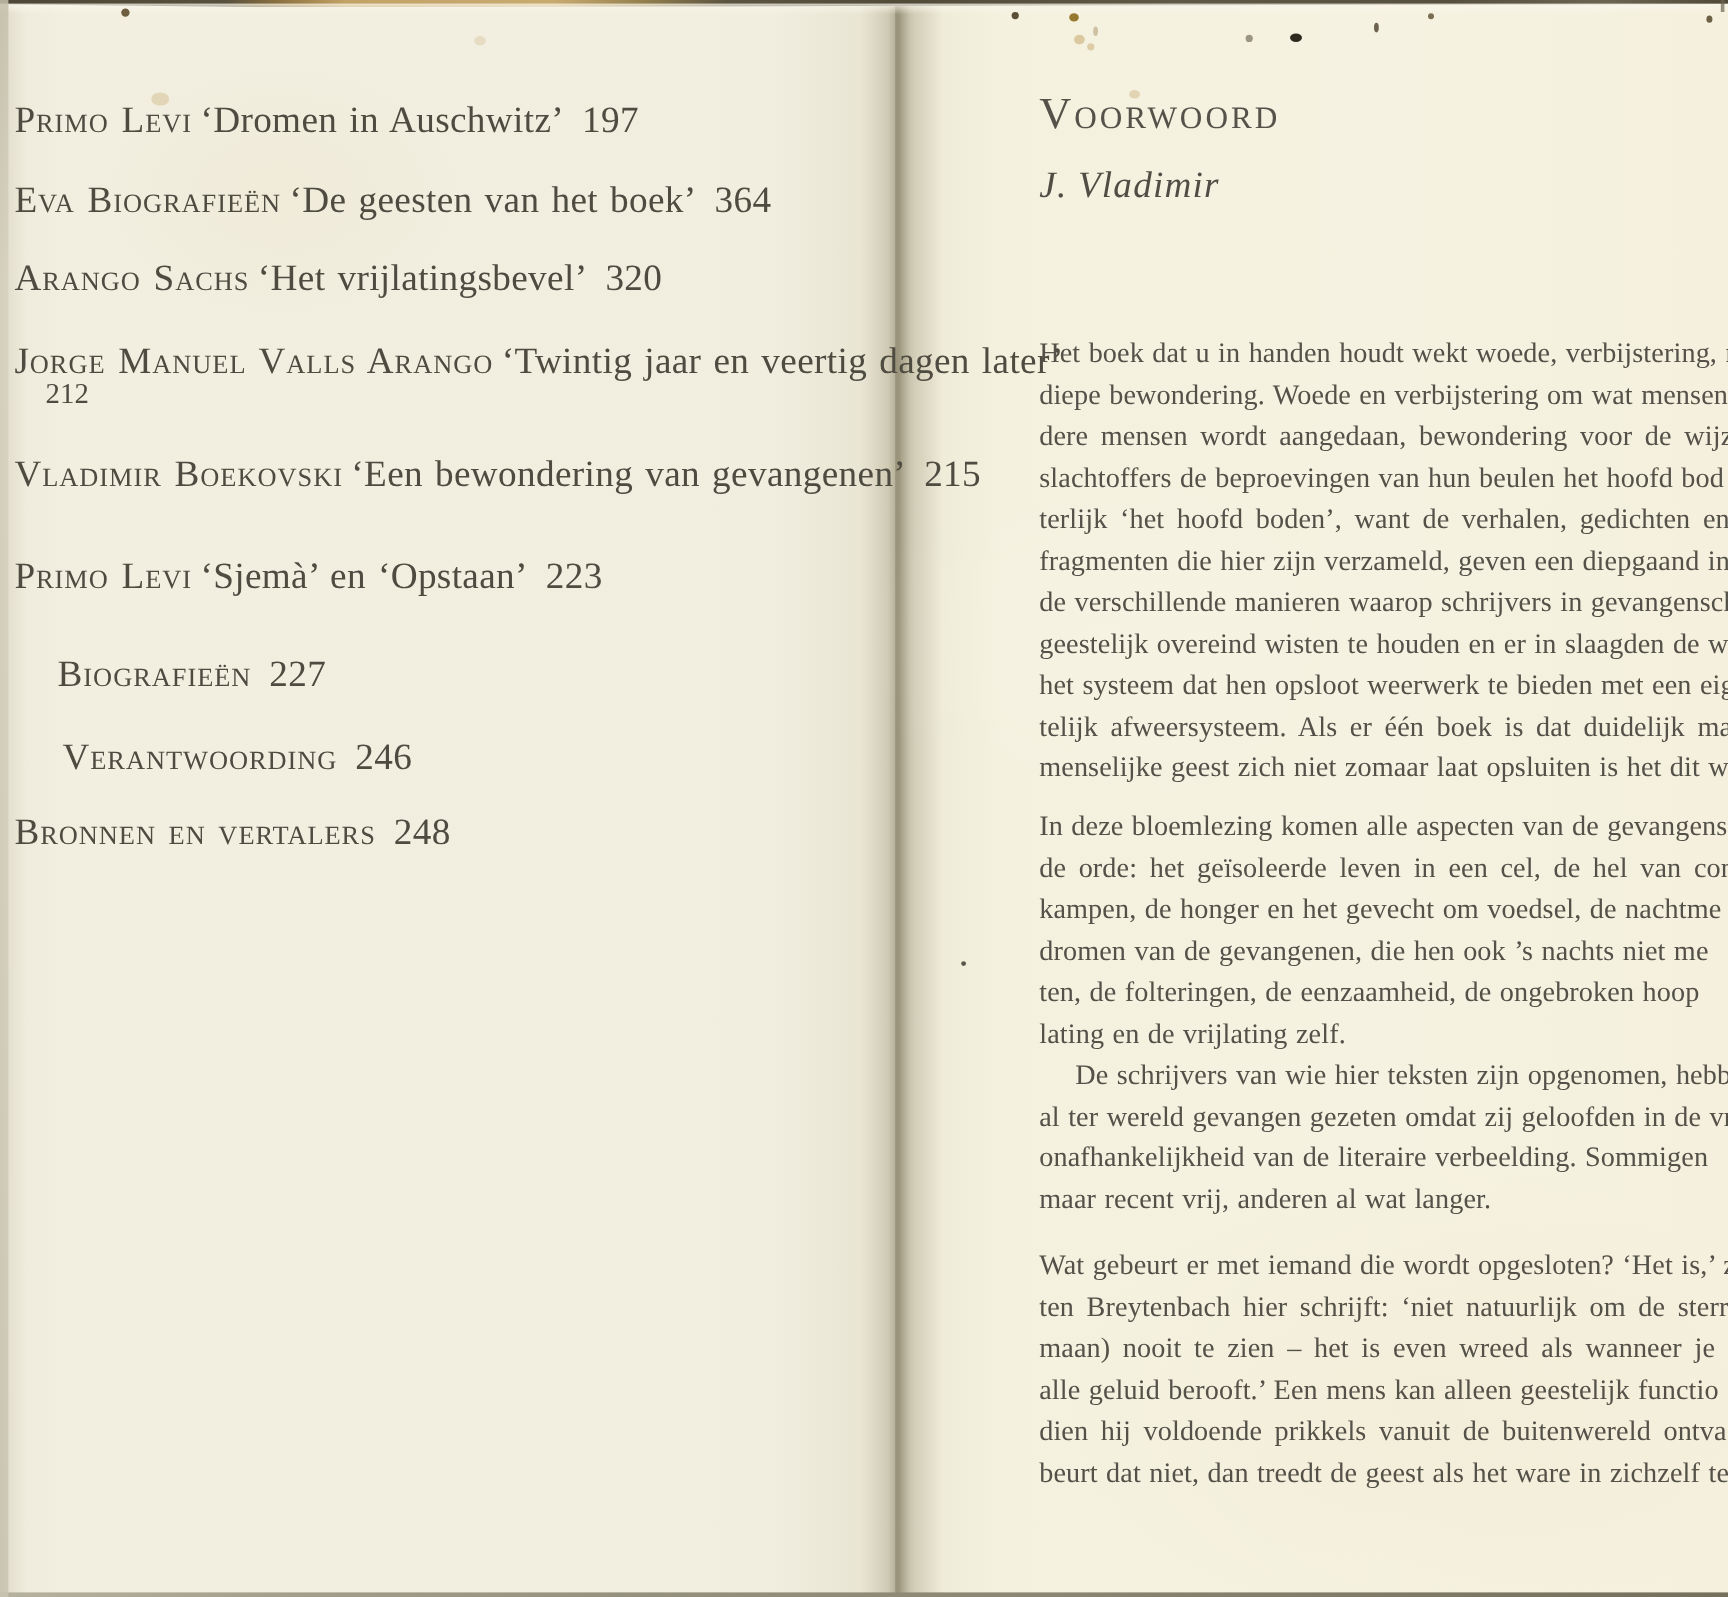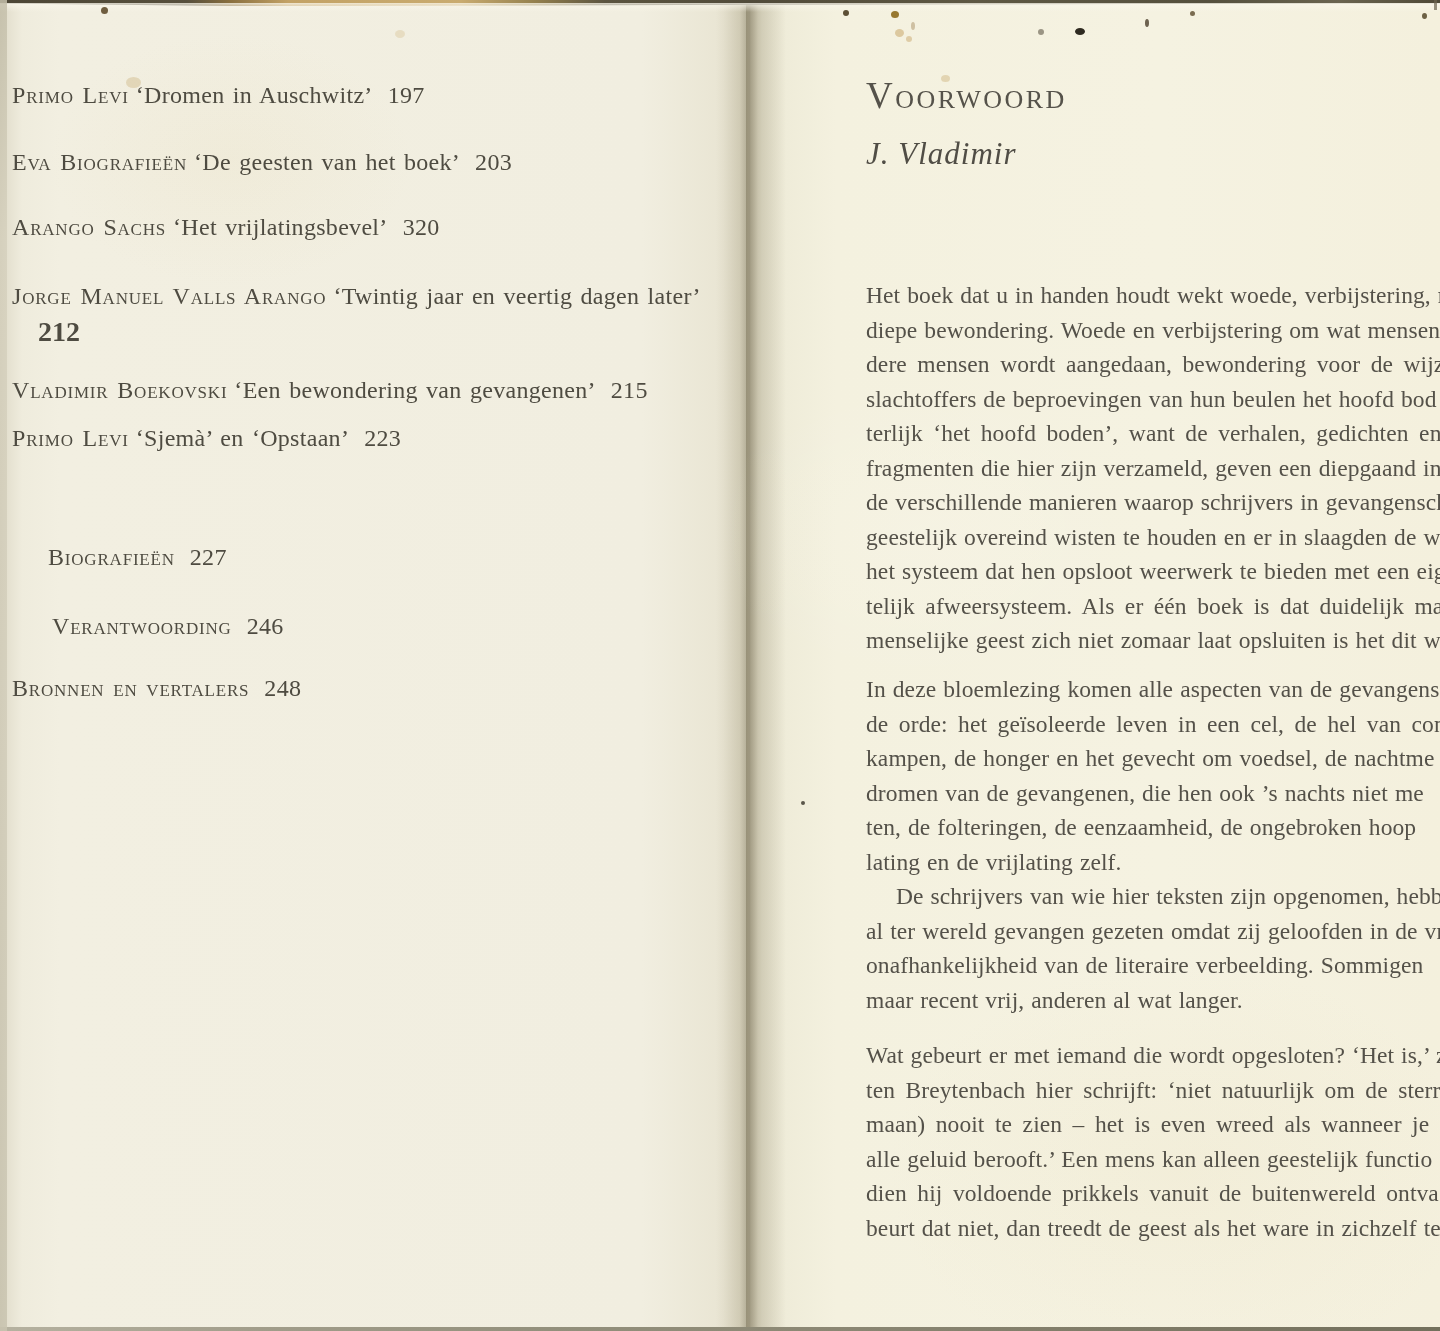--- a/index.html
+++ b/index.html
@@ -69,28 +69,28 @@
     position: absolute; left: 1434px; top: 0; width: 3px; height: 10px;
     background: #6c6450; opacity: 0.7;
   }
 
   
   .speck { position: absolute; border-radius: 50%; }
 
   
   .toc-row {
     position: absolute; left: 12px;
-    font-size: 24px; color: #4e4b41;
+    font-size: 31px; color: #4e4b41;
     letter-spacing: 0.3px; word-spacing: 2px;
     white-space: nowrap;
   }
   .sc { font-variant: small-caps; letter-spacing: 0.8px; }
   .work { margin-left: 7px; }
   .pg { margin-left: 15px; }
-  .toc-pageline { position: absolute; left: 38px; font-size: 28px; color: #4e4b41; font-weight: bold; }
+  .toc-pageline { position: absolute; left: 38px; font-size: 24px; color: #4e4b41; }
 
   
   .fw-title {
     position: absolute; left: 866px; top: 74px;
     font-variant: small-caps; font-size: 37px; letter-spacing: 2.5px;
     color: #55524a; white-space: nowrap; text-align: center;
   }
   .fw-author {
     position: absolute; left: 866px; top: 136px;
     font-style: italic; font-size: 31px; color: #504d45;
@@ -135,33 +135,33 @@
 <div class="speck" style="left:1075px; top:28px; width:10px; height:7px; background:#2e2a20;"></div>
 <div class="speck" style="left:1145px; top:19px; width:4px; height:8px; background:#6d6250;"></div>
 <div class="speck" style="left:1190px; top:11px; width:5px; height:5px; background:#7a6c50;"></div>
 <div class="speck" style="left:1422px; top:13px; width:5px; height:6px; background:#6d6145;"></div>
 <div class="speck" style="left:801px; top:801px; width:4px; height:4px; background:#5a564a;"></div>
 
 <div class="toc-row" style="top:82px;">
   <span class="sc">Primo Levi</span><span class="work">‘Dromen in Auschwitz’</span><span class="pg">197</span>
 </div>
 <div class="toc-row" style="top:149px;">
-  <span class="sc">Eva Biografieën</span><span class="work">‘De geesten van het boek’</span><span class="pg">203</span>
+  <span class="sc">Eva Biografieën</span><span class="work">‘De geesten van het boek’</span><span class="pg">364</span>
 </div>
 <div class="toc-row" style="top:214px;">
   <span class="sc">Arango Sachs</span><span class="work">‘Het vrijlatingsbevel’</span><span class="pg">320</span>
 </div>
 <div class="toc-row" style="top:283px;">
   <span class="sc">Jorge Manuel Valls Arango</span><span class="work">‘Twintig jaar en veertig dagen later’</span>
 </div>
 <div class="toc-pageline" style="top:316px;">212</div>
 <div class="toc-row" style="top:377px;">
   <span class="sc">Vladimir Boekovski</span><span class="work">‘Een bewondering van gevangenen’</span><span class="pg">215</span>
 </div>
-<div class="toc-row" style="top:425px;">
+<div class="toc-row" style="top:462px;">
   <span class="sc">Primo Levi</span><span class="work">‘Sjemà’ en ‘Opstaan’</span><span class="pg">223</span>
 </div>
 <div class="toc-row" style="top:544px;margin-left:36px;">
   <span class="sc">Biografieën</span><span class="pg">227</span>
 </div>
 <div class="toc-row" style="top:613px;margin-left:40px;">
   <span class="sc">Verantwoording</span><span class="pg">246</span>
 </div>
 <div class="toc-row" style="top:675px;">
   <span class="sc">Bronnen en vertalers</span><span class="pg">248</span>

